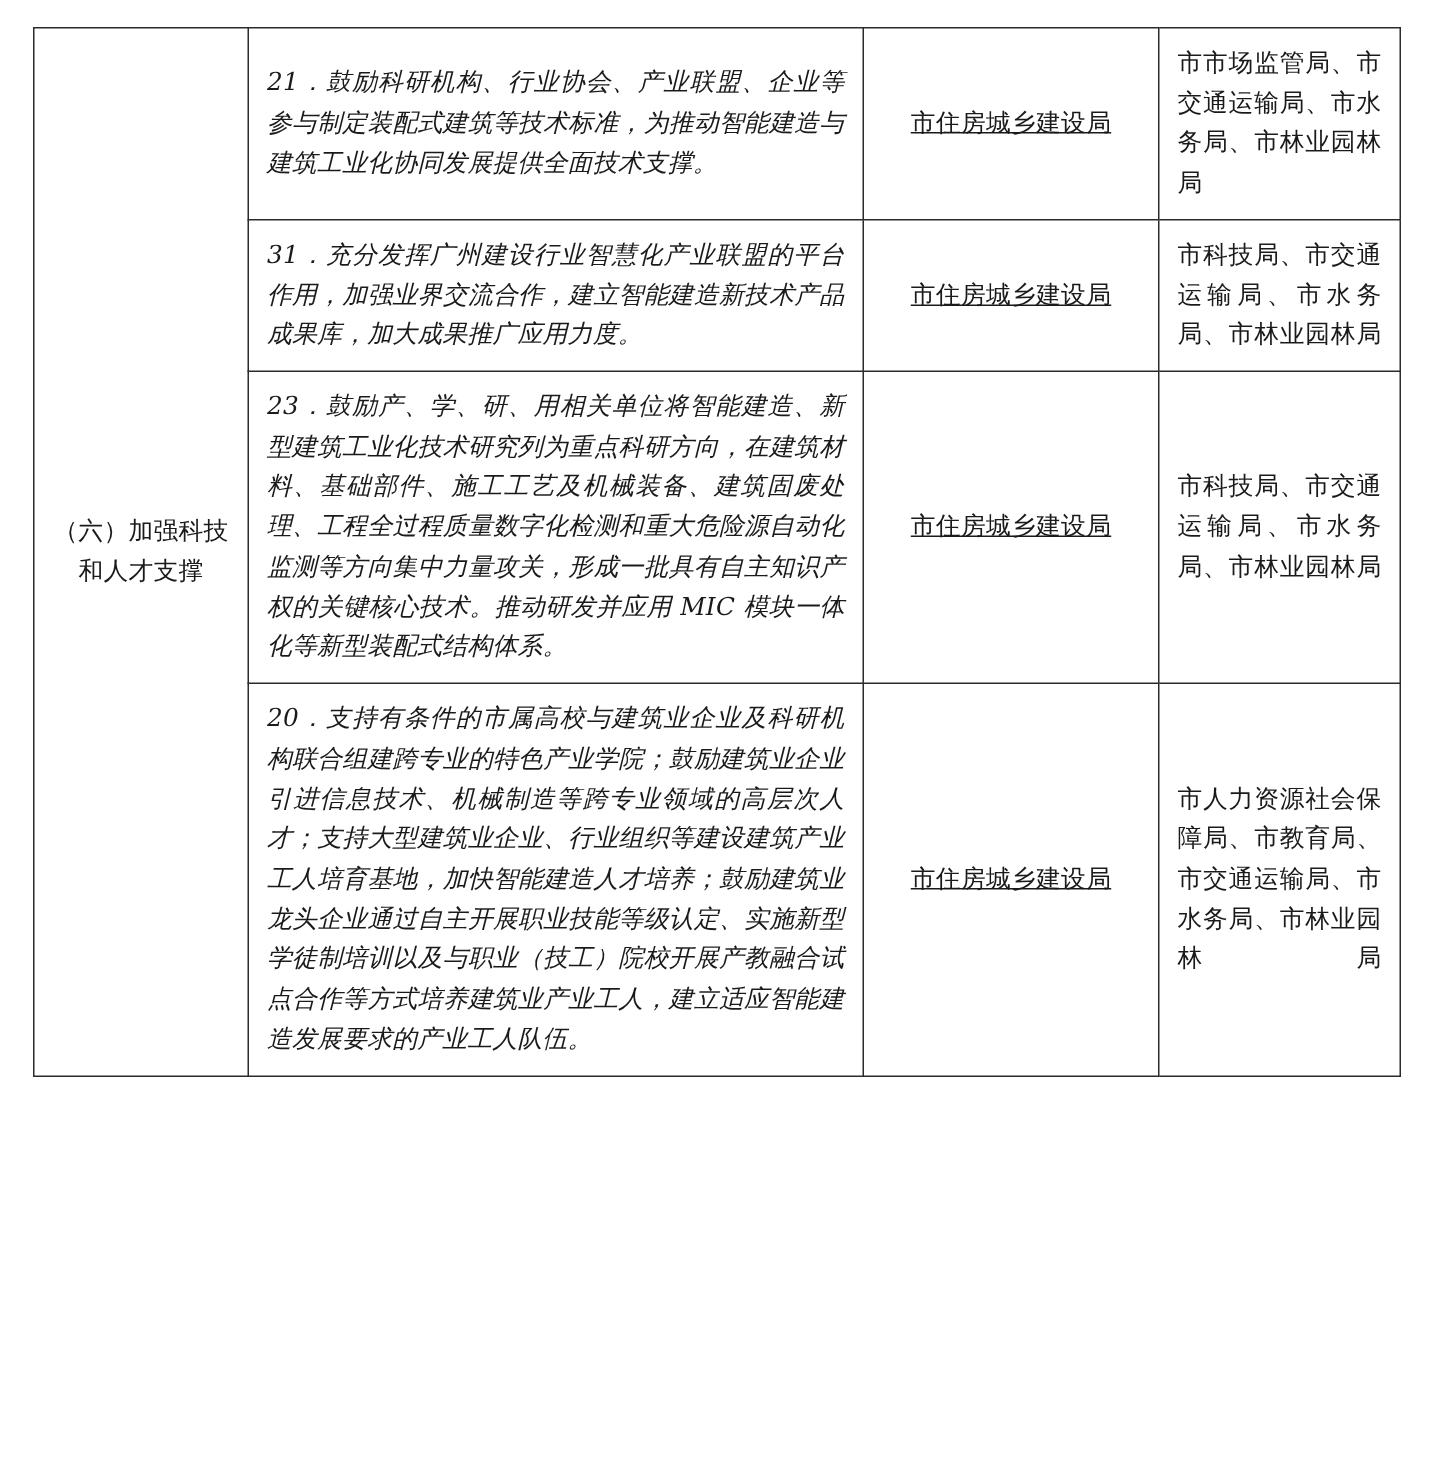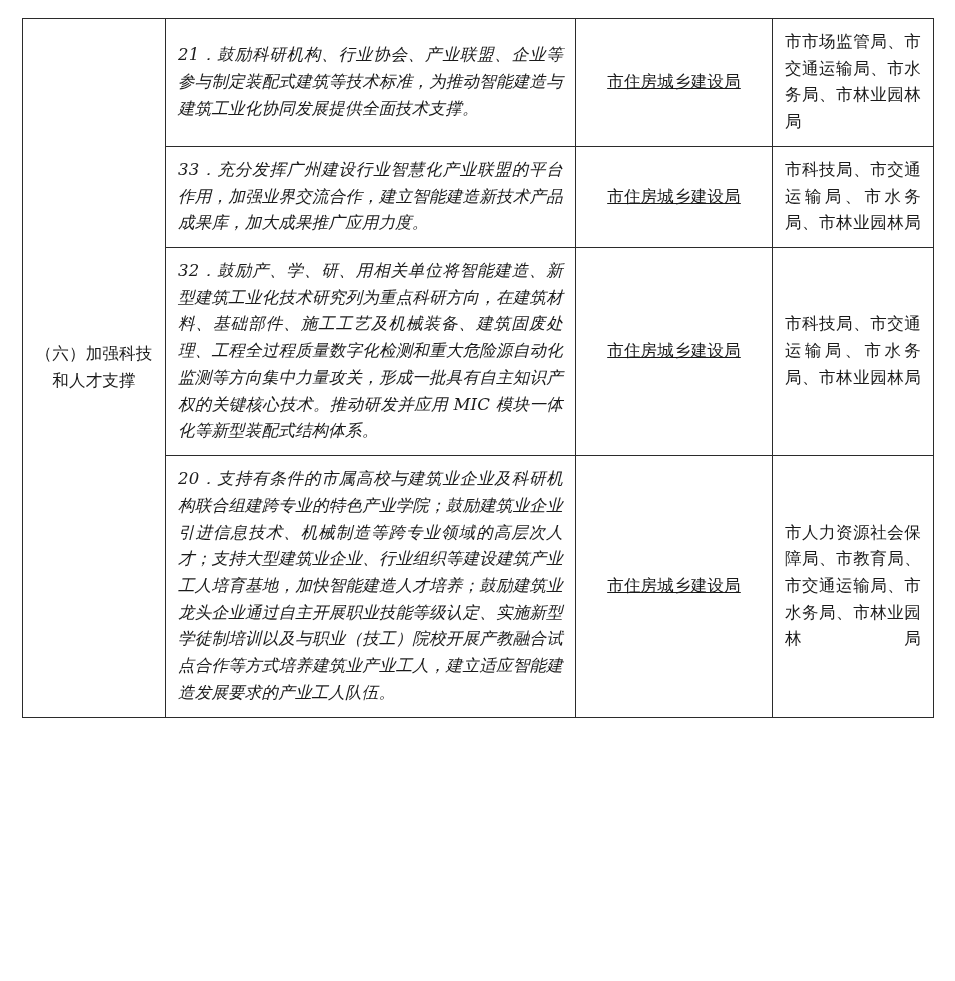--- a/index.html
+++ b/index.html
@@ -102,32 +102,32 @@
         </td>
         <td class="cell-lead">
           <span class="lead-text">市住房城乡建设局</span>
         </td>
         <td class="cell-support">
           <span class="support-text">市市场监管局、市交通运输局、市水务局、市林业园林局</span>
         </td>
       </tr>
       <tr>
         <td class="cell-measure">
-          <span class="measure-text">33．充分发挥广州建设行业智慧化产业联盟的平台作用，加强业界交流合作，建立智能建造新技术产品成果库，加大成果推广应用力度。</span>
+          <span class="measure-text">31．充分发挥广州建设行业智慧化产业联盟的平台作用，加强业界交流合作，建立智能建造新技术产品成果库，加大成果推广应用力度。</span>
         </td>
         <td class="cell-lead">
           <span class="lead-text">市住房城乡建设局</span>
         </td>
         <td class="cell-support">
           <span class="support-text">市科技局、市交通运输局、市水务局、市林业园林局</span>
         </td>
       </tr>
       <tr>
         <td class="cell-measure">
-          <span class="measure-text">32．鼓励产、学、研、用相关单位将智能建造、新型建筑工业化技术研究列为重点科研方向，在建筑材料、基础部件、施工工艺及机械装备、建筑固废处理、工程全过程质量数字化检测和重大危险源自动化监测等方向集中力量攻关，形成一批具有自主知识产权的关键核心技术。推动研发并应用 MIC 模块一体化等新型装配式结构体系。</span>
+          <span class="measure-text">23．鼓励产、学、研、用相关单位将智能建造、新型建筑工业化技术研究列为重点科研方向，在建筑材料、基础部件、施工工艺及机械装备、建筑固废处理、工程全过程质量数字化检测和重大危险源自动化监测等方向集中力量攻关，形成一批具有自主知识产权的关键核心技术。推动研发并应用 MIC 模块一体化等新型装配式结构体系。</span>
         </td>
         <td class="cell-lead">
           <span class="lead-text">市住房城乡建设局</span>
         </td>
         <td class="cell-support">
           <span class="support-text">市科技局、市交通运输局、市水务局、市林业园林局</span>
         </td>
       </tr>
       <tr>
         <td class="cell-measure">

